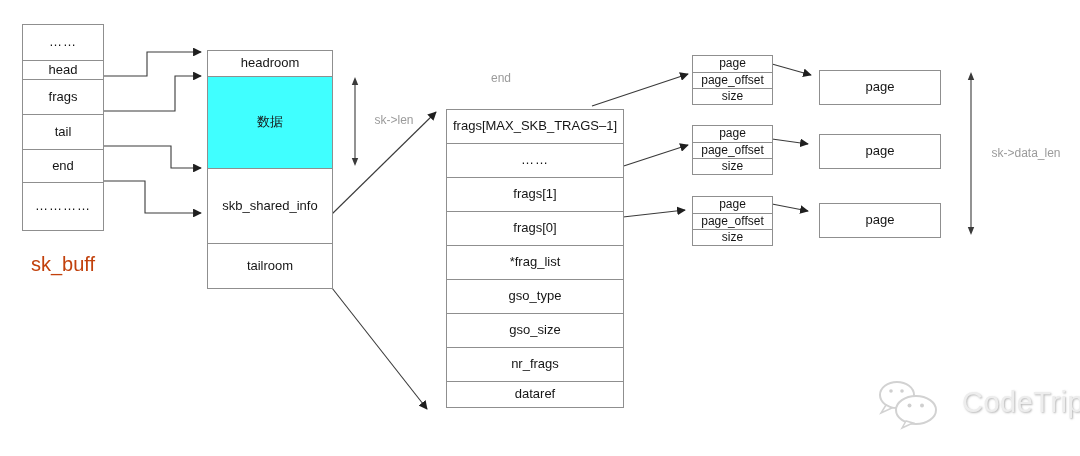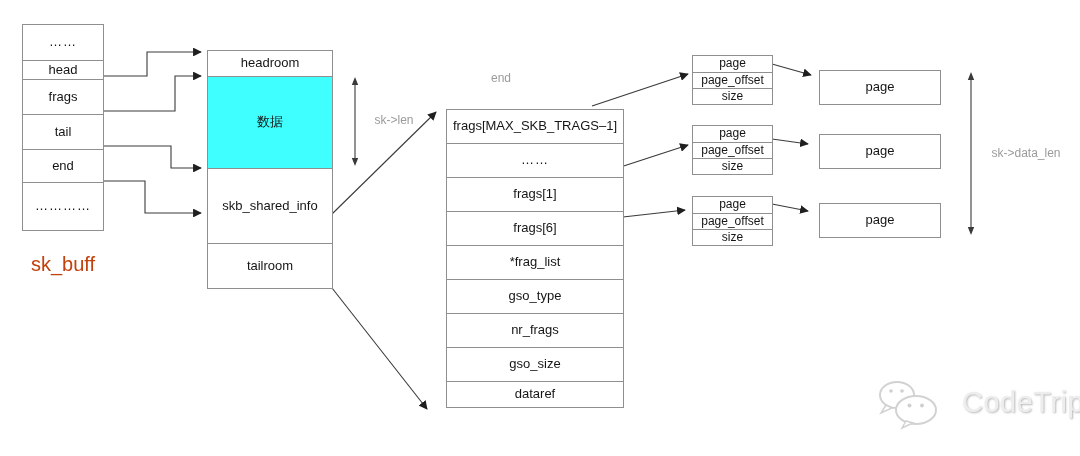--- a/index.html
+++ b/index.html
@@ -86,25 +86,25 @@
   </div>
 
   <div class="muted" style="left:364px;top:113px;width:60px;">sk-&gt;len</div>
   <div class="muted" style="left:471px;top:71px;width:60px;">end</div>
   <div class="muted" style="left:976px;top:146px;width:100px;">sk-&gt;data_len</div>
 
   <div class="col" style="left:446px;top:109px;width:178px;">
     <div class="box" style="height:35px;">frags[MAX_SKB_TRAGS–1]</div>
     <div class="box dots" style="height:35px;">……</div>
     <div class="box" style="height:35px;">frags[1]</div>
-    <div class="box" style="height:35px;">frags[6]</div>
+    <div class="box" style="height:35px;">frags[0]</div>
     <div class="box" style="height:35px;">*frag_list</div>
     <div class="box" style="height:35px;">gso_type</div>
+    <div class="box" style="height:35px;">gso_size</div>
     <div class="box" style="height:35px;">nr_frags</div>
-    <div class="box" style="height:35px;">gso_size</div>
     <div class="box" style="height:27px;">dataref</div>
   </div>
 
   <div class="col" style="left:692px;top:55px;width:81px;">
     <div class="box sm" style="height:18px;">page</div>
     <div class="box sm" style="height:17px;">page_offset</div>
     <div class="box sm" style="height:17px;">size</div>
   </div>
   <div class="col" style="left:692px;top:125px;width:81px;">
     <div class="box sm" style="height:18px;">page</div>

